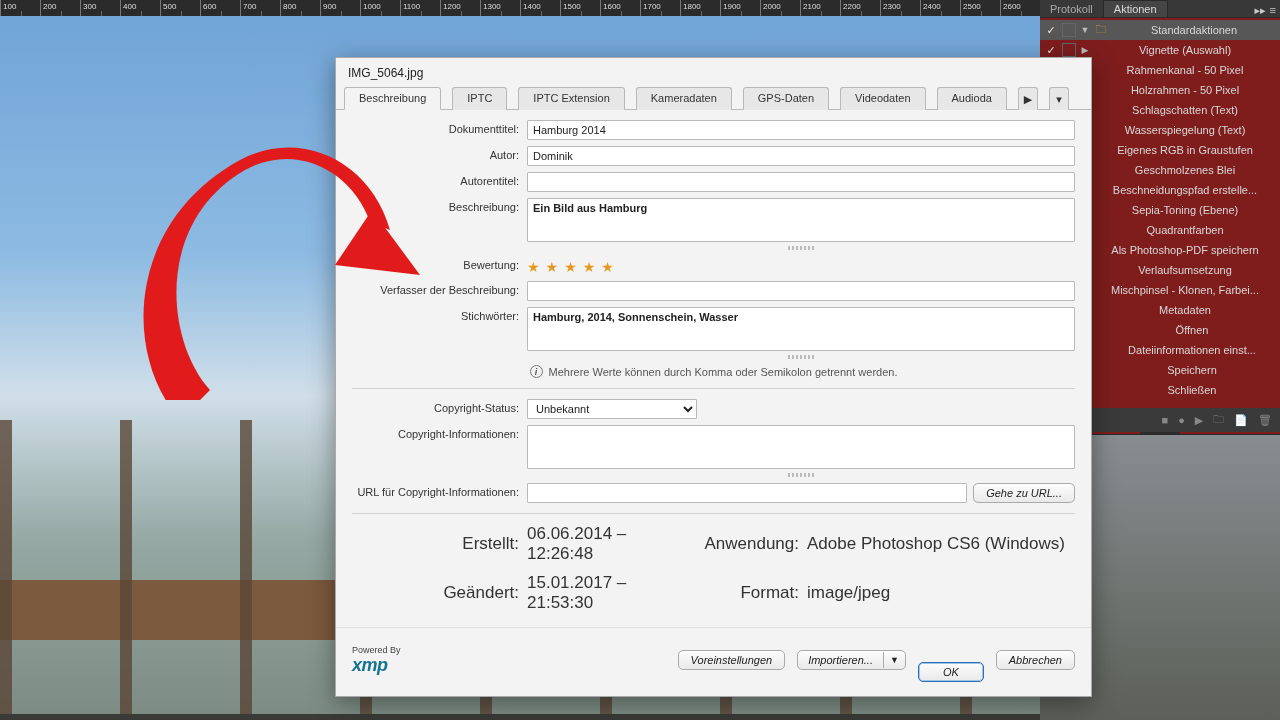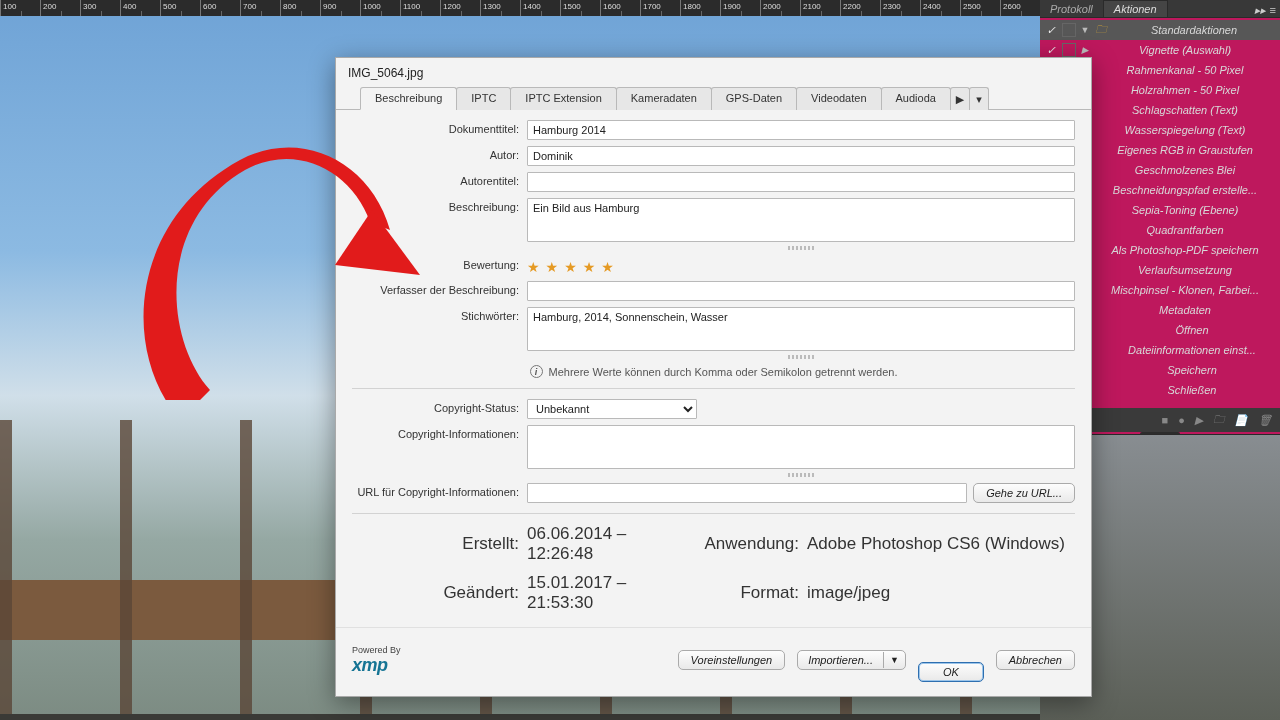--- a/index.html
+++ b/index.html
@@ -50,25 +50,24 @@
     width: 1px; height: 5px;
     background: #666;
   }
   
   .panel-right {
     position: absolute;
     top: 0;
     right: 0;
     width: 240px;
     bottom: 0;
-    background: #be185d;
+    background: #7f1d1d;
     color: #d8d8d8;
     font-size: 11px;
     z-index: 10;
-    font-style: italic;
   }
   .panel-tabs {
     display: flex;
     background: #383838;
     border-bottom: 1px solid #2a2a2a;
     height: 18px;
     align-items: flex-end;
   }
   .panel-tab {
     padding: 2px 10px;
@@ -177,22 +176,22 @@
     flex-direction: column;
   }
   .dlg-title {
     padding: 8px 12px 6px;
     font-size: 12px;
     color: #222;
   }
   .dlg-tabs {
     display: flex;
     align-items: stretch;
-    padding: 0 24px;
-    gap: 0;
+    padding: 0 8px;
+    gap: 12px;
     border-bottom: 1px solid #b9b9b9;
     height: 24px;
   }
   .dlg-tab {
     border: 1px solid #b9b9b9;
     border-bottom: none;
     background: #e7e7e7;
     padding: 4px 14px;
     margin-right: -1px;
     font-size: 11px;
@@ -240,21 +239,21 @@
   .form-field select {
     width: 100%;
     font-family: inherit;
     font-size: 11px;
     padding: 3px 5px;
     border: 1px solid #b9b9b9;
     background: #fff;
     color: #222;
     border-radius: 1px;
   }
-  .form-field textarea { resize: none; }
+  .form-field textarea { resize: none; font-weight: bold; }
   .stars {
     display: flex;
     gap: 6px;
     padding-top: 3px;
   }
   .star { color: #e59a24; font-size: 14px; cursor: pointer; }
   .hr {
     border: none;
     border-top: 1px solid #d2d2d2;
     margin: 10px 0;

